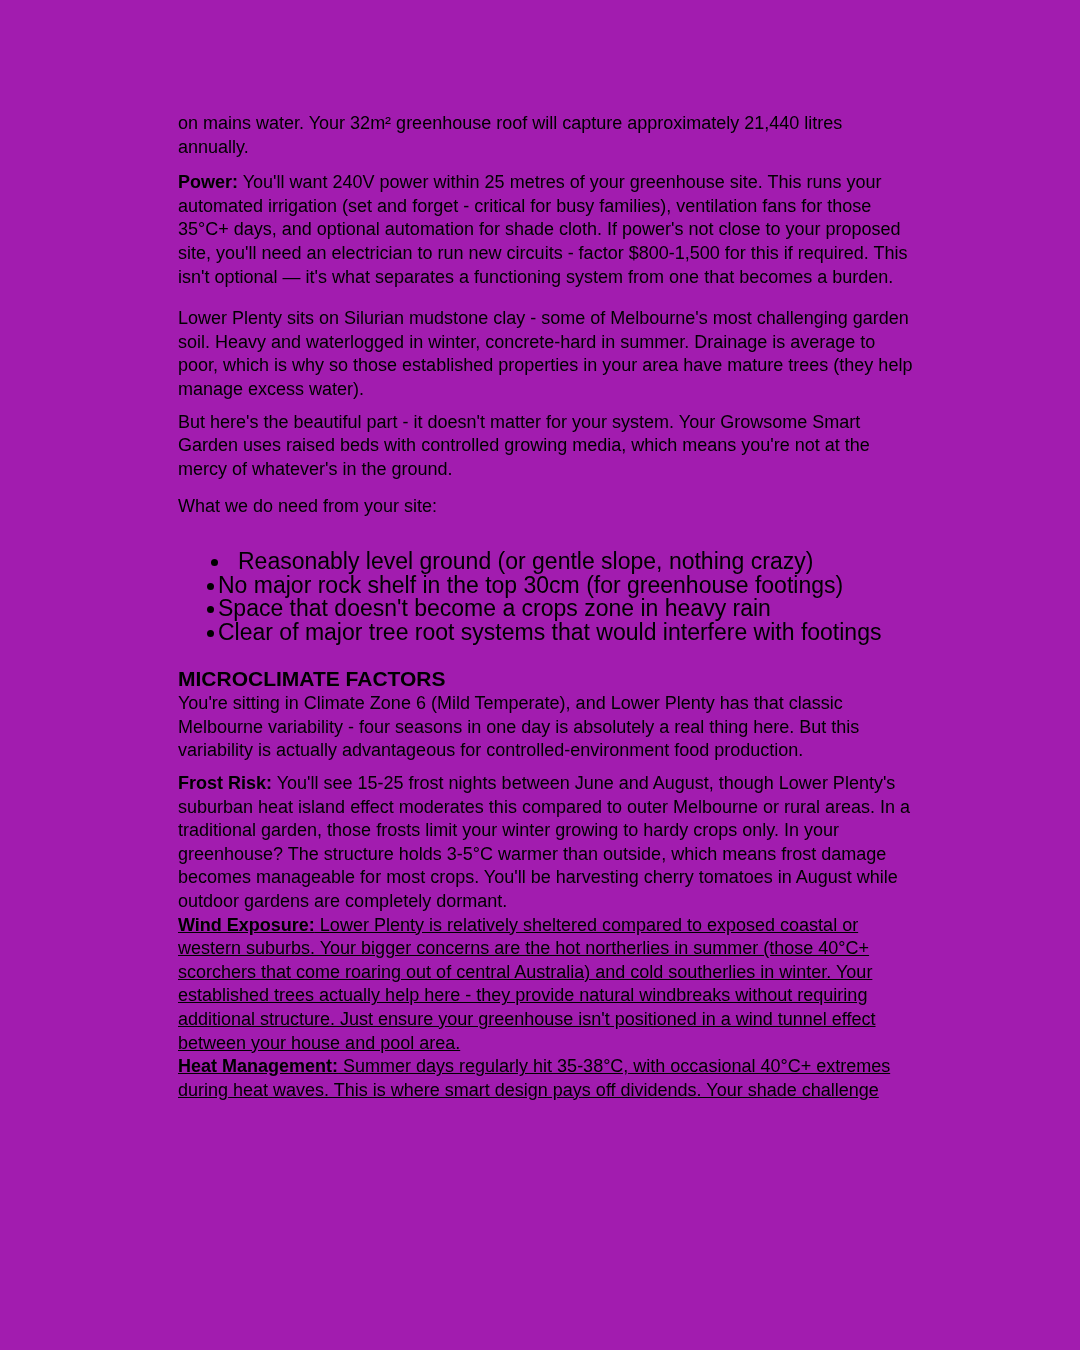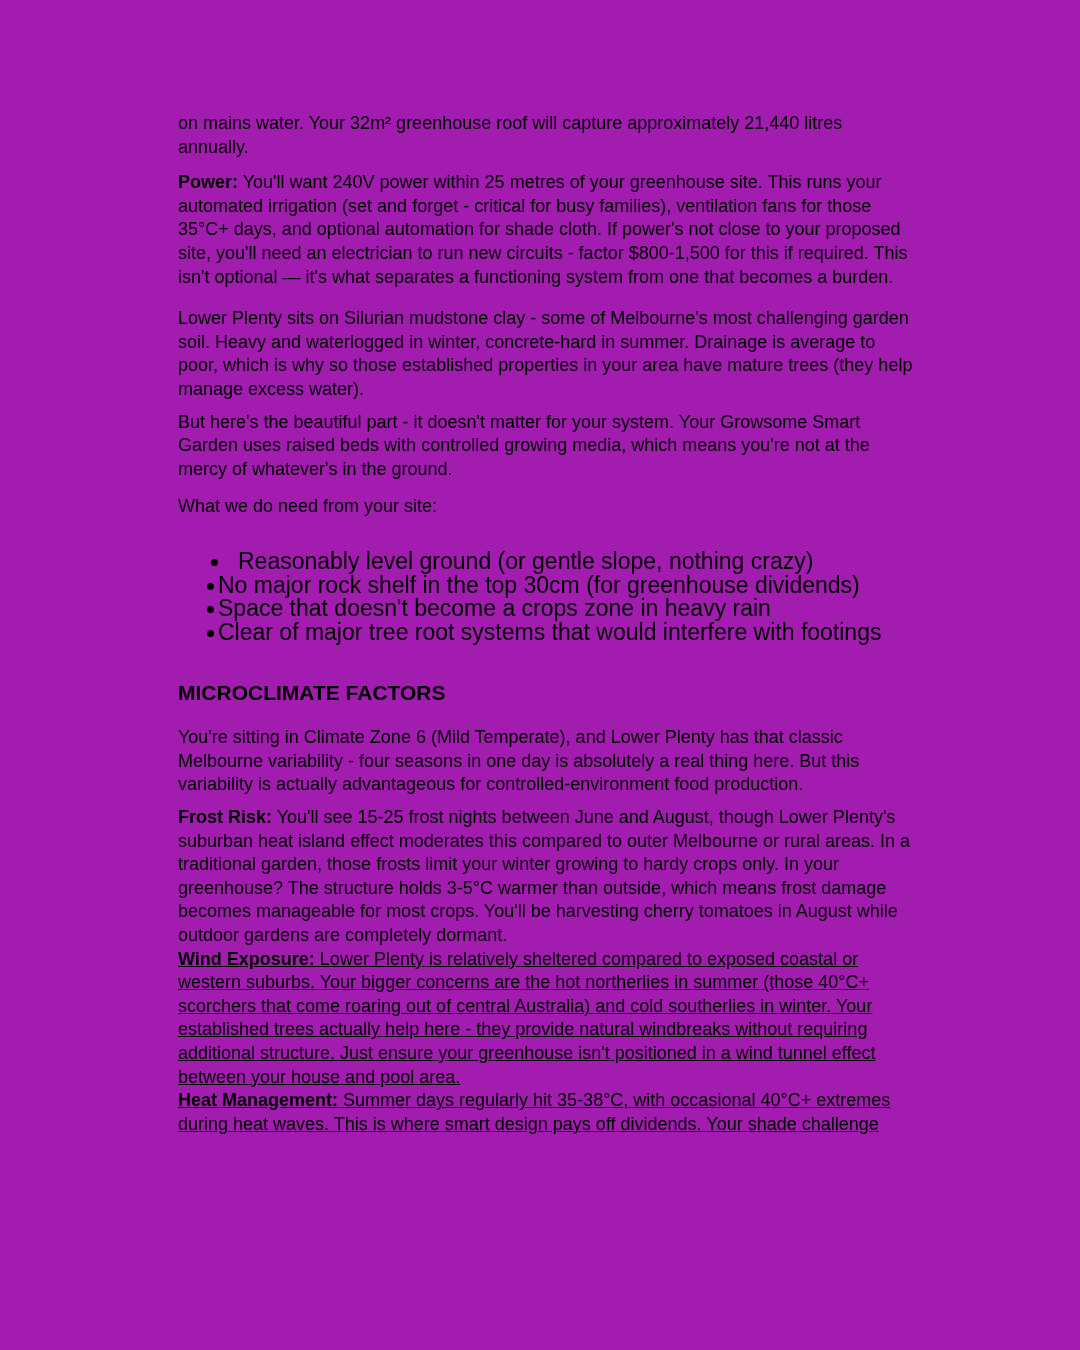--- a/index.html
+++ b/index.html
@@ -45,22 +45,22 @@
     font-size: 21px;
     line-height: 26px;
     font-weight: bold;
     color: #000000;
   }
   .mt12 { margin-top: 12px; }
   .mt33 { margin-top: 33px; }
   .mt18 { margin-top: 18px; }
   .mt9  { margin-top: 9px; }
   .mt14 { margin-top: 14px; }
-  .mt22 { margin-top: 36px; }
-  .mt20 { margin-top: 20px; }
+  .mt22 { margin-top: 22px; }
+  .mt20 { }
   .mt0  { margin-top: 0; text-decoration: underline; }
   .bullet-list {
     margin-top: 31px;
   }
   .bullet-item {
     position: relative;
     padding-left: 40px;
     font-size: 23px;
     line-height: 23.6px;
     color: #000000;
@@ -96,21 +96,21 @@
 
     <p class="para mt9">But here's the beautiful part - it doesn't matter for your system. Your Growsome Smart Garden uses raised beds with controlled growing media, which means you're not at the mercy of whatever's in the ground.</p>
 
     <p class="para mt14">What we do need from your site:</p>
 
     <div class="bullet-list">
       <div class="bullet-item first">
         <span class="dot"></span><span>Reasonably level ground (or gentle slope, nothing crazy)</span>
       </div>
       <div class="bullet-item">
-        <span class="dot"></span><span>No major rock shelf in the top 30cm (for greenhouse dividends)</span>
+        <span class="dot"></span><span>No major rock shelf in the top 30cm (for greenhouse footings)</span>
       </div>
       <div class="bullet-item">
         <span class="dot"></span><span>Space that doesn't become a crops zone in heavy rain</span>
       </div>
       <div class="bullet-item">
         <span class="dot"></span><span>Clear of major tree root systems that would interfere with footings</span>
       </div>
     </div>
 
     <h2 class="heading2 mt22">MICROCLIMATE FACTORS</h2>

